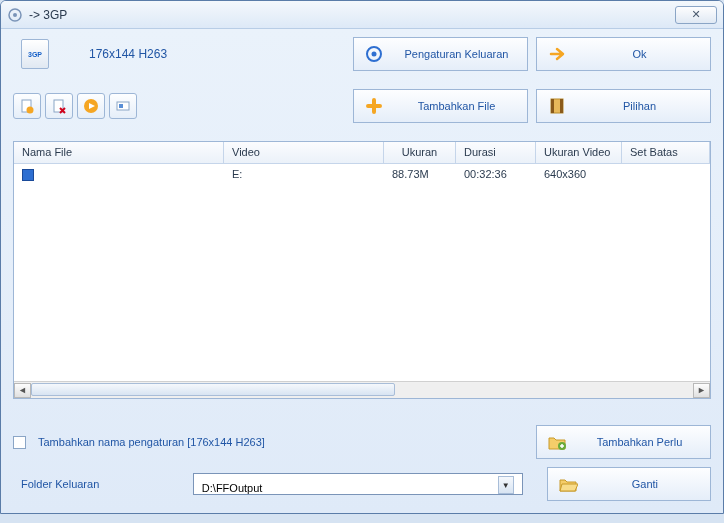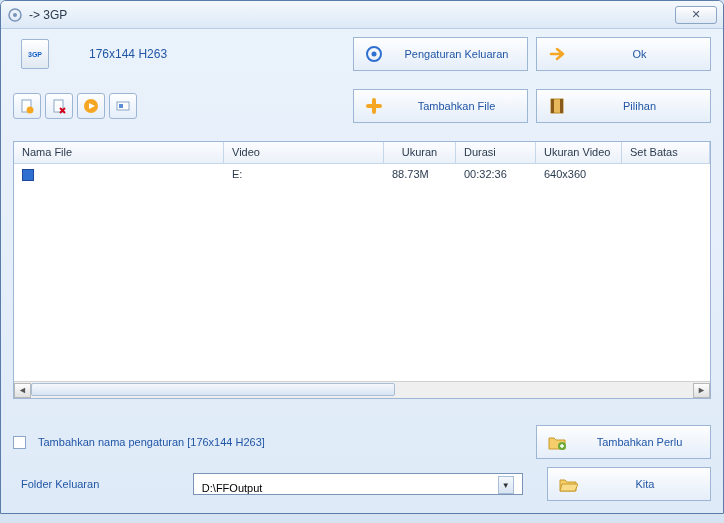--- a/index.html
+++ b/index.html
@@ -203,19 +203,19 @@
           <div class="drop">▼</div>
         </div>
         <div class="spacer"></div>
         <div class="big-btn">
           <div class="icon">
             <svg width="20" height="18">
                 <path d="M2 5 L7 5 L9 7 L18 7 L18 16 L2 16 Z" fill="#f5cd6a" stroke="#c89a2a"></path>
                 <path d="M4 9 L20 9 L17 16 L2 16 Z" fill="#f8dc8a" stroke="#c89a2a"></path>
               </svg>
           </div>
-          <span class="label">Kita</span>
+          <span class="label">Ganti</span>
         </div>
       </div>
     </div>
 
   </div>
 </div>
 
 </body></html>

